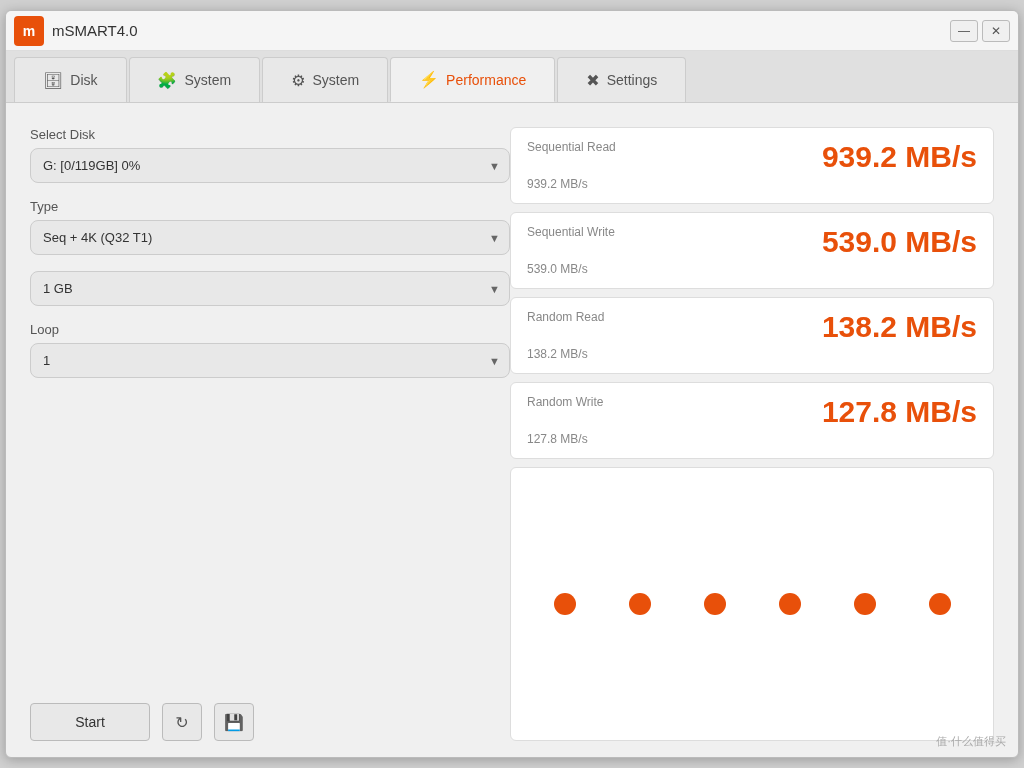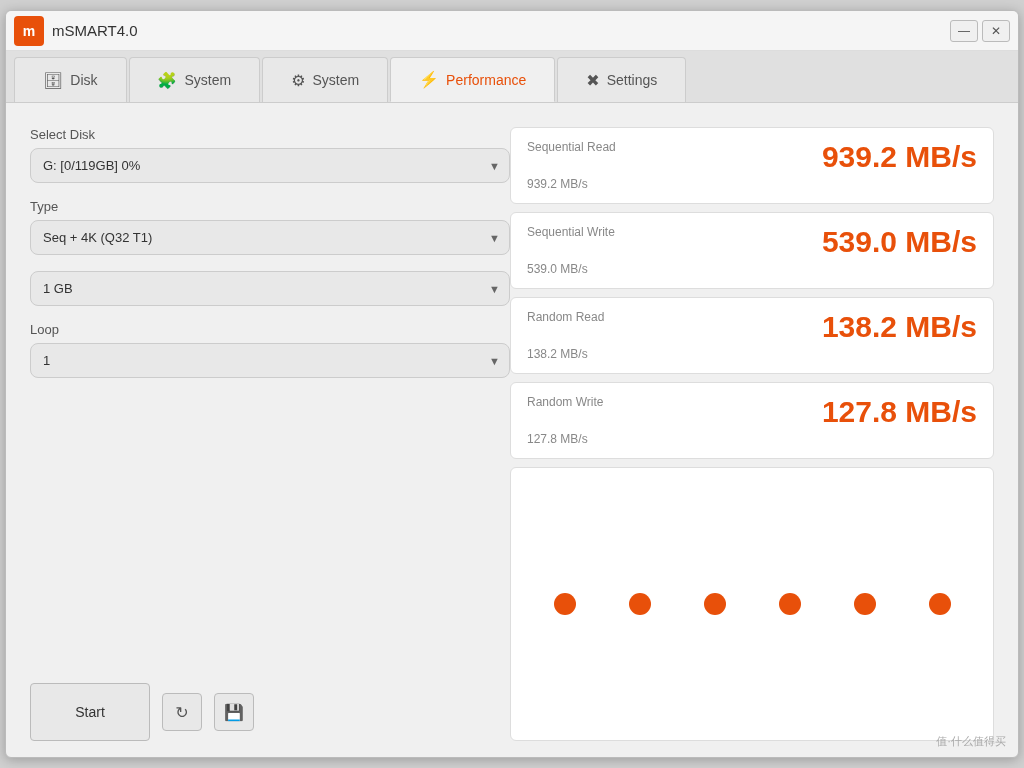--- a/index.html
+++ b/index.html
@@ -150,21 +150,21 @@
 
     .spacer { flex: 1; }
 
     .button-row {
       display: flex;
       align-items: center;
       gap: 12px;
       padding-top: 8px;
     }
     .btn {
-      padding: 20px 0;
+      padding: 10px 0;
       width: 120px;
       border: 1px solid #bbb;
       background: #e8e8e8;
       border-radius: 4px;
       font-size: 14px;
       font-weight: 500;
       color: #333;
       cursor: pointer;
     }
     .btn-icon {

